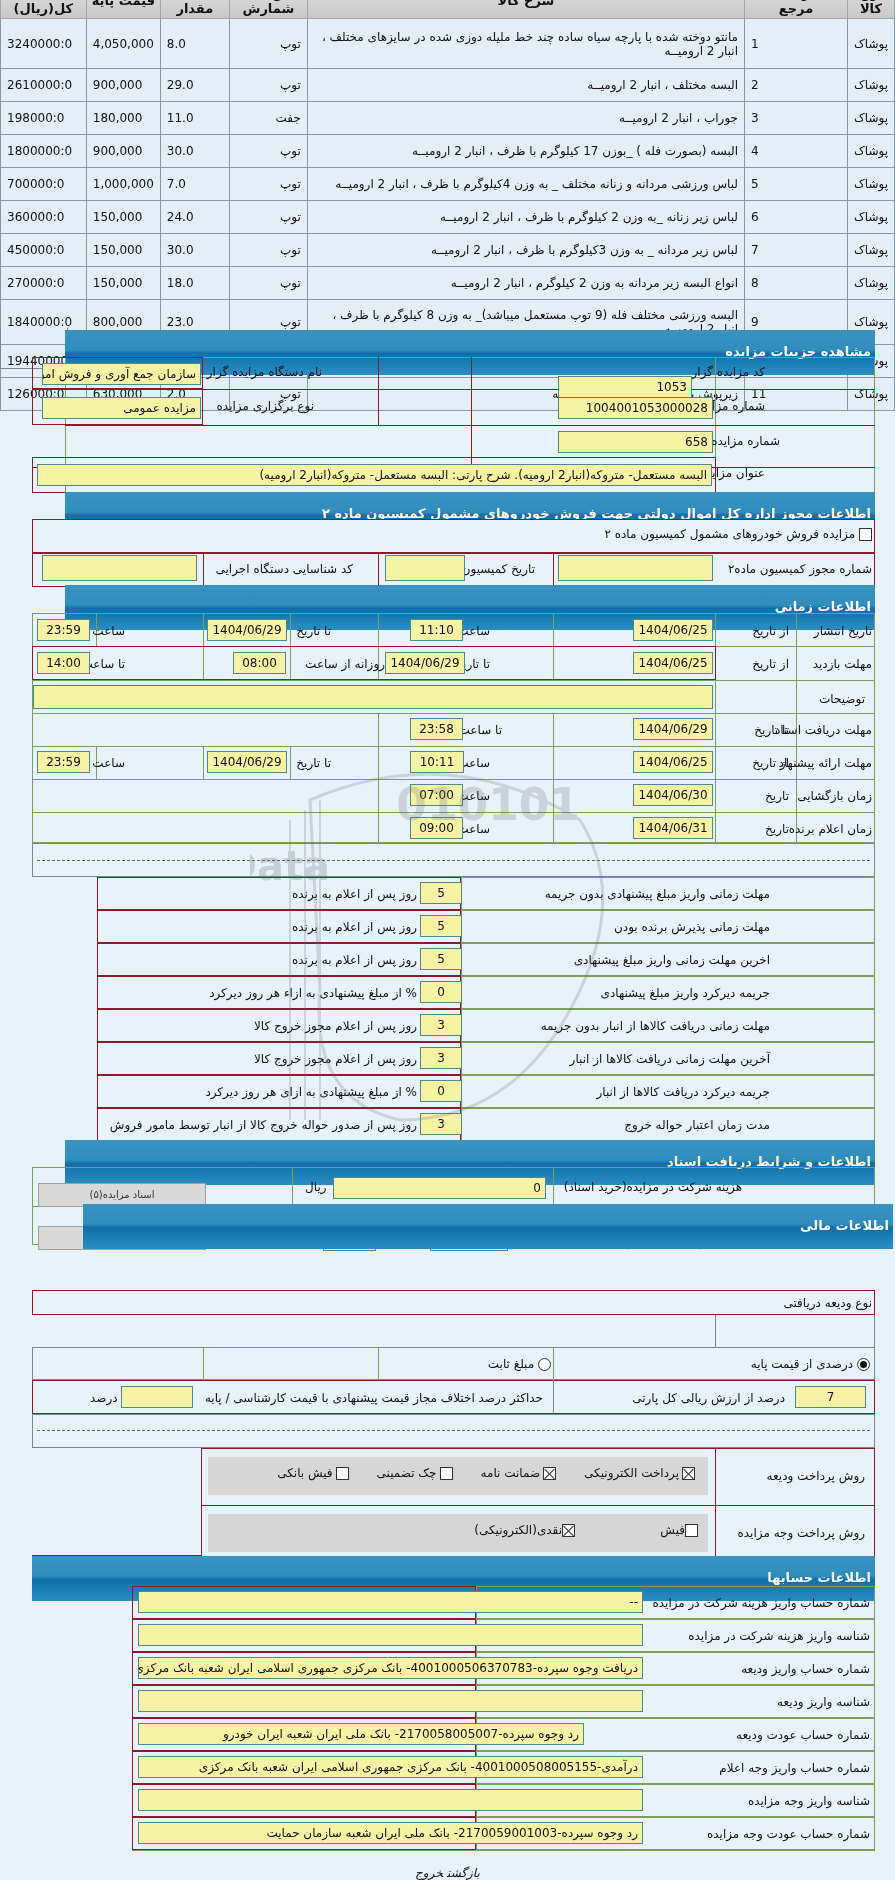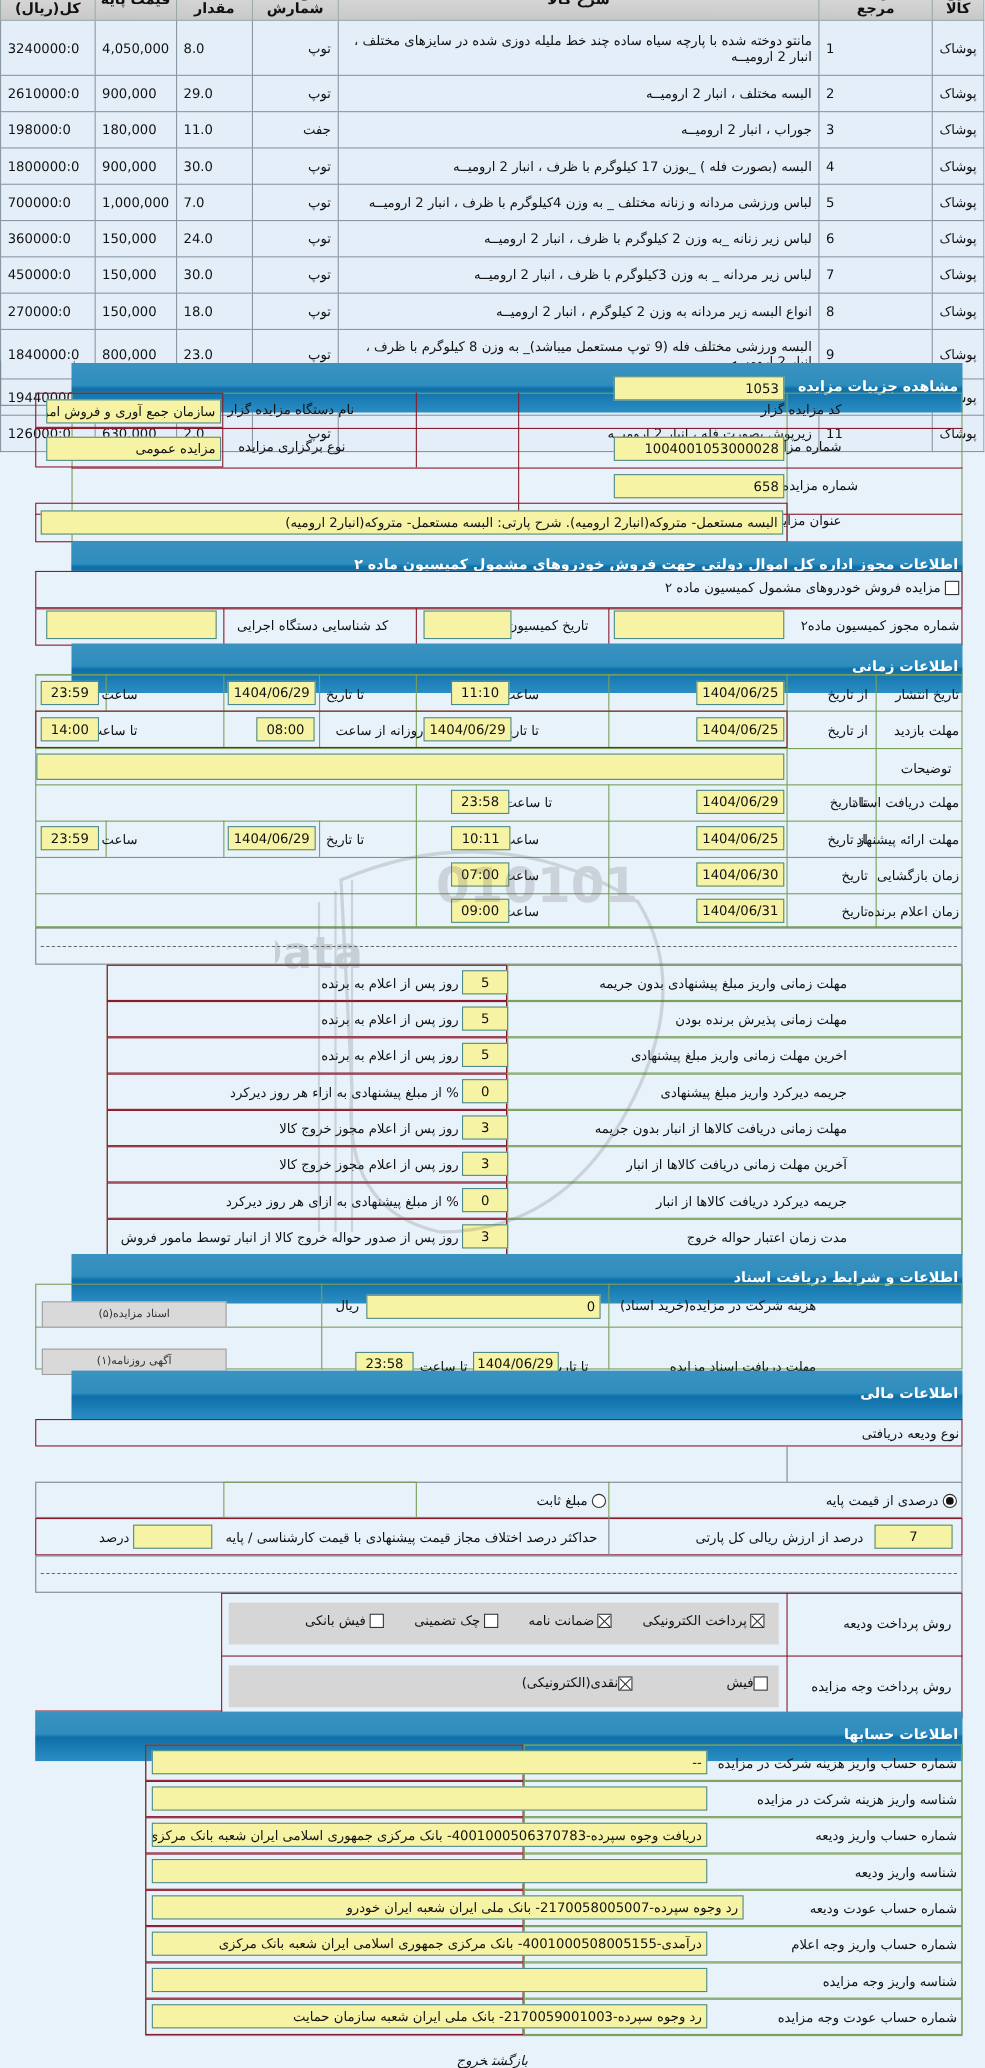--- a/index.html
+++ b/index.html
@@ -179,21 +179,21 @@
 <div class="cell red" style="left:32px;top:357px;width:171px;height:32px;"></div>
 <div class="cell red" style="left:32px;top:389px;width:171px;height:36px;"></div>
 <div class="cell" style="left:378px;top:357px;width:1px;height:68px;border-width:0 0 0 1px;border-color:#8b1a2a;"></div>
 <div class="cell" style="left:471px;top:357px;width:1px;height:110px;border-width:0 0 0 1px;border-color:#8b1a2a;"></div>
 <div class="cell" style="left:715px;top:357px;width:1px;height:193px;border-width:0 0 0 1px;border-color:#7aa05a;"></div>
 <div class="cell" style="left:32px;top:389px;width:843px;height:1px;border-width:1px 0 0 0;border-color:#8b1a2a;"></div>
 <div class="cell" style="left:65px;top:425px;width:810px;height:1px;border-width:1px 0 0 0;border-color:#8b1a2a;"></div>
 <div class="cell" style="left:32px;top:467px;width:843px;height:1px;border-width:1px 0 0 0;border-color:#8b1a2a;"></div>
 
 <span class="lbl" style="right:130px;top:365px;">کد مزایده گزار</span>
-<div class="fld ltr" style="left:558px;top:342px;width:155px;">1053</div>
+<div class="fld ltr" style="left:558px;top:376px;width:134px;">1053</div>
 <span class="lbl" style="right:573px;top:365px;">نام دستگاه مزایده گزار</span>
 <div class="fld" style="left:42px;top:363px;width:159px;">سازمان جمع آوری و فروش اموال</div>
 
 <span class="lbl" style="right:130px;top:399px;">شماره مزایده</span>
 <div class="fld ltr" style="left:558px;top:397px;width:155px;">1004001053000028</div>
 <span class="lbl" style="right:581px;top:399px;">نوع برگزاری مزایده</span>
 <div class="fld" style="left:42px;top:397px;width:159px;">مزایده عمومی</div>
 
 <span class="lbl" style="right:115px;top:434px;">شماره مزایده مرجع</span>
 <div class="fld ltr" style="left:558px;top:431px;width:155px;">658</div>
@@ -362,21 +362,21 @@
 <span class="lbl" style="left:305px;top:1180px;">ریال</span>
 <div class="btn" style="left:38px;top:1183px;width:168px;">اسناد مزایده(۵)</div>
 
 <span class="lbl" style="right:153px;top:1235px;">مهلت دریافت اسناد مزایده</span>
 <span class="lbl" style="right:360px;top:1235px;">تا تاریخ</span>
 <div class="fld c" style="left:430px;top:1229px;width:78px;">1404/06/29</div>
 <span class="lbl" style="right:470px;top:1235px;">تا ساعت</span>
 <div class="fld c" style="left:323px;top:1229px;width:53px;">23:58</div>
 <div class="btn" style="left:38px;top:1226px;width:168px;">آگهی روزنامه(۱)</div>
 
-<div class="sec-head" style="top:1246px;"><span>اطلاعات مالی</span></div>
+<div class="sec-head" style="top:1204px;margin-left:18px;"><span>اطلاعات مالی</span></div>
 <div class="cell red" style="left:32px;top:1290px;width:843px;height:25px;"></div>
 <span class="lbl" style="right:23px;top:1296px;">نوع ودیعه دریافتی</span>
 <div class="cell grey" style="left:715px;top:1315px;width:160px;height:32px;border-top:none;border-bottom:none;"></div>
 <div class="cell grey" style="left:32px;top:1347px;width:843px;height:33px;"></div>
 <div class="cell" style="left:203px;top:1347px;width:176px;height:33px;"></div>
 <div class="cell" style="left:553px;top:1347px;width:1px;height:33px;border-width:0 0 0 1px;"></div>
 <div class="abs" style="right:25px;top:1357px;">
   <span class="radio on"></span>
   <span>درصدی از قیمت پایه</span>
 </div>
@@ -435,21 +435,21 @@
     <div class="cell" style="left: 476px; top: 1652px; width: 399px; height: 33px; border-color: rgb(122, 160, 90);"></div>
     <span class="lbl" style="right: 25px; top: 1662px;">شماره حساب واریز ودیعه</span>
     <div class="fld" style="left: 138px; top: 1657px; width: 505px;">دریافت وجوه سپرده-4001000506370783- بانک مرکزی جمهوری اسلامی ایران شعبه بانک مرکزی</div>
     <div class="cell red" style="left: 132px; top: 1685px; width: 344px; height: 33px;"></div>
     <div class="cell" style="left: 476px; top: 1685px; width: 399px; height: 33px; border-color: rgb(122, 160, 90);"></div>
     <span class="lbl" style="right: 25px; top: 1695px;">شناسه واریز ودیعه</span>
     <div class="fld" style="left: 138px; top: 1690px; width: 505px;"></div>
     <div class="cell red" style="left: 132px; top: 1718px; width: 344px; height: 33px;"></div>
     <div class="cell" style="left: 476px; top: 1718px; width: 399px; height: 33px; border-color: rgb(122, 160, 90);"></div>
     <span class="lbl" style="right: 25px; top: 1728px;">شماره حساب عودت ودیعه</span>
-    <div class="fld" style="left: 138px; top: 1723px; width: 538px;">رد وجوه سپرده-2170058005007- بانک ملی ایران شعبه ایران خودرو</div>
+    <div class="fld" style="left: 138px; top: 1723px; width: 446px;">رد وجوه سپرده-2170058005007- بانک ملی ایران شعبه ایران خودرو</div>
     <div class="cell red" style="left: 132px; top: 1751px; width: 344px; height: 33px;"></div>
     <div class="cell" style="left: 476px; top: 1751px; width: 399px; height: 33px; border-color: rgb(122, 160, 90);"></div>
     <span class="lbl" style="right: 25px; top: 1761px;">شماره حساب واریز وجه اعلام</span>
     <div class="fld" style="left: 138px; top: 1756px; width: 505px;">درآمدی-4001000508005155- بانک مرکزی جمهوری اسلامی ایران شعبه بانک مرکزی</div>
     <div class="cell red" style="left: 132px; top: 1784px; width: 344px; height: 33px;"></div>
     <div class="cell" style="left: 476px; top: 1784px; width: 399px; height: 33px; border-color: rgb(122, 160, 90);"></div>
     <span class="lbl" style="right: 25px; top: 1794px;">شناسه واریز وجه مزایده</span>
     <div class="fld" style="left: 138px; top: 1789px; width: 505px;"></div>
     <div class="cell red" style="left: 132px; top: 1817px; width: 344px; height: 33px;"></div>
     <div class="cell" style="left: 476px; top: 1817px; width: 399px; height: 33px; border-color: rgb(122, 160, 90);"></div>

